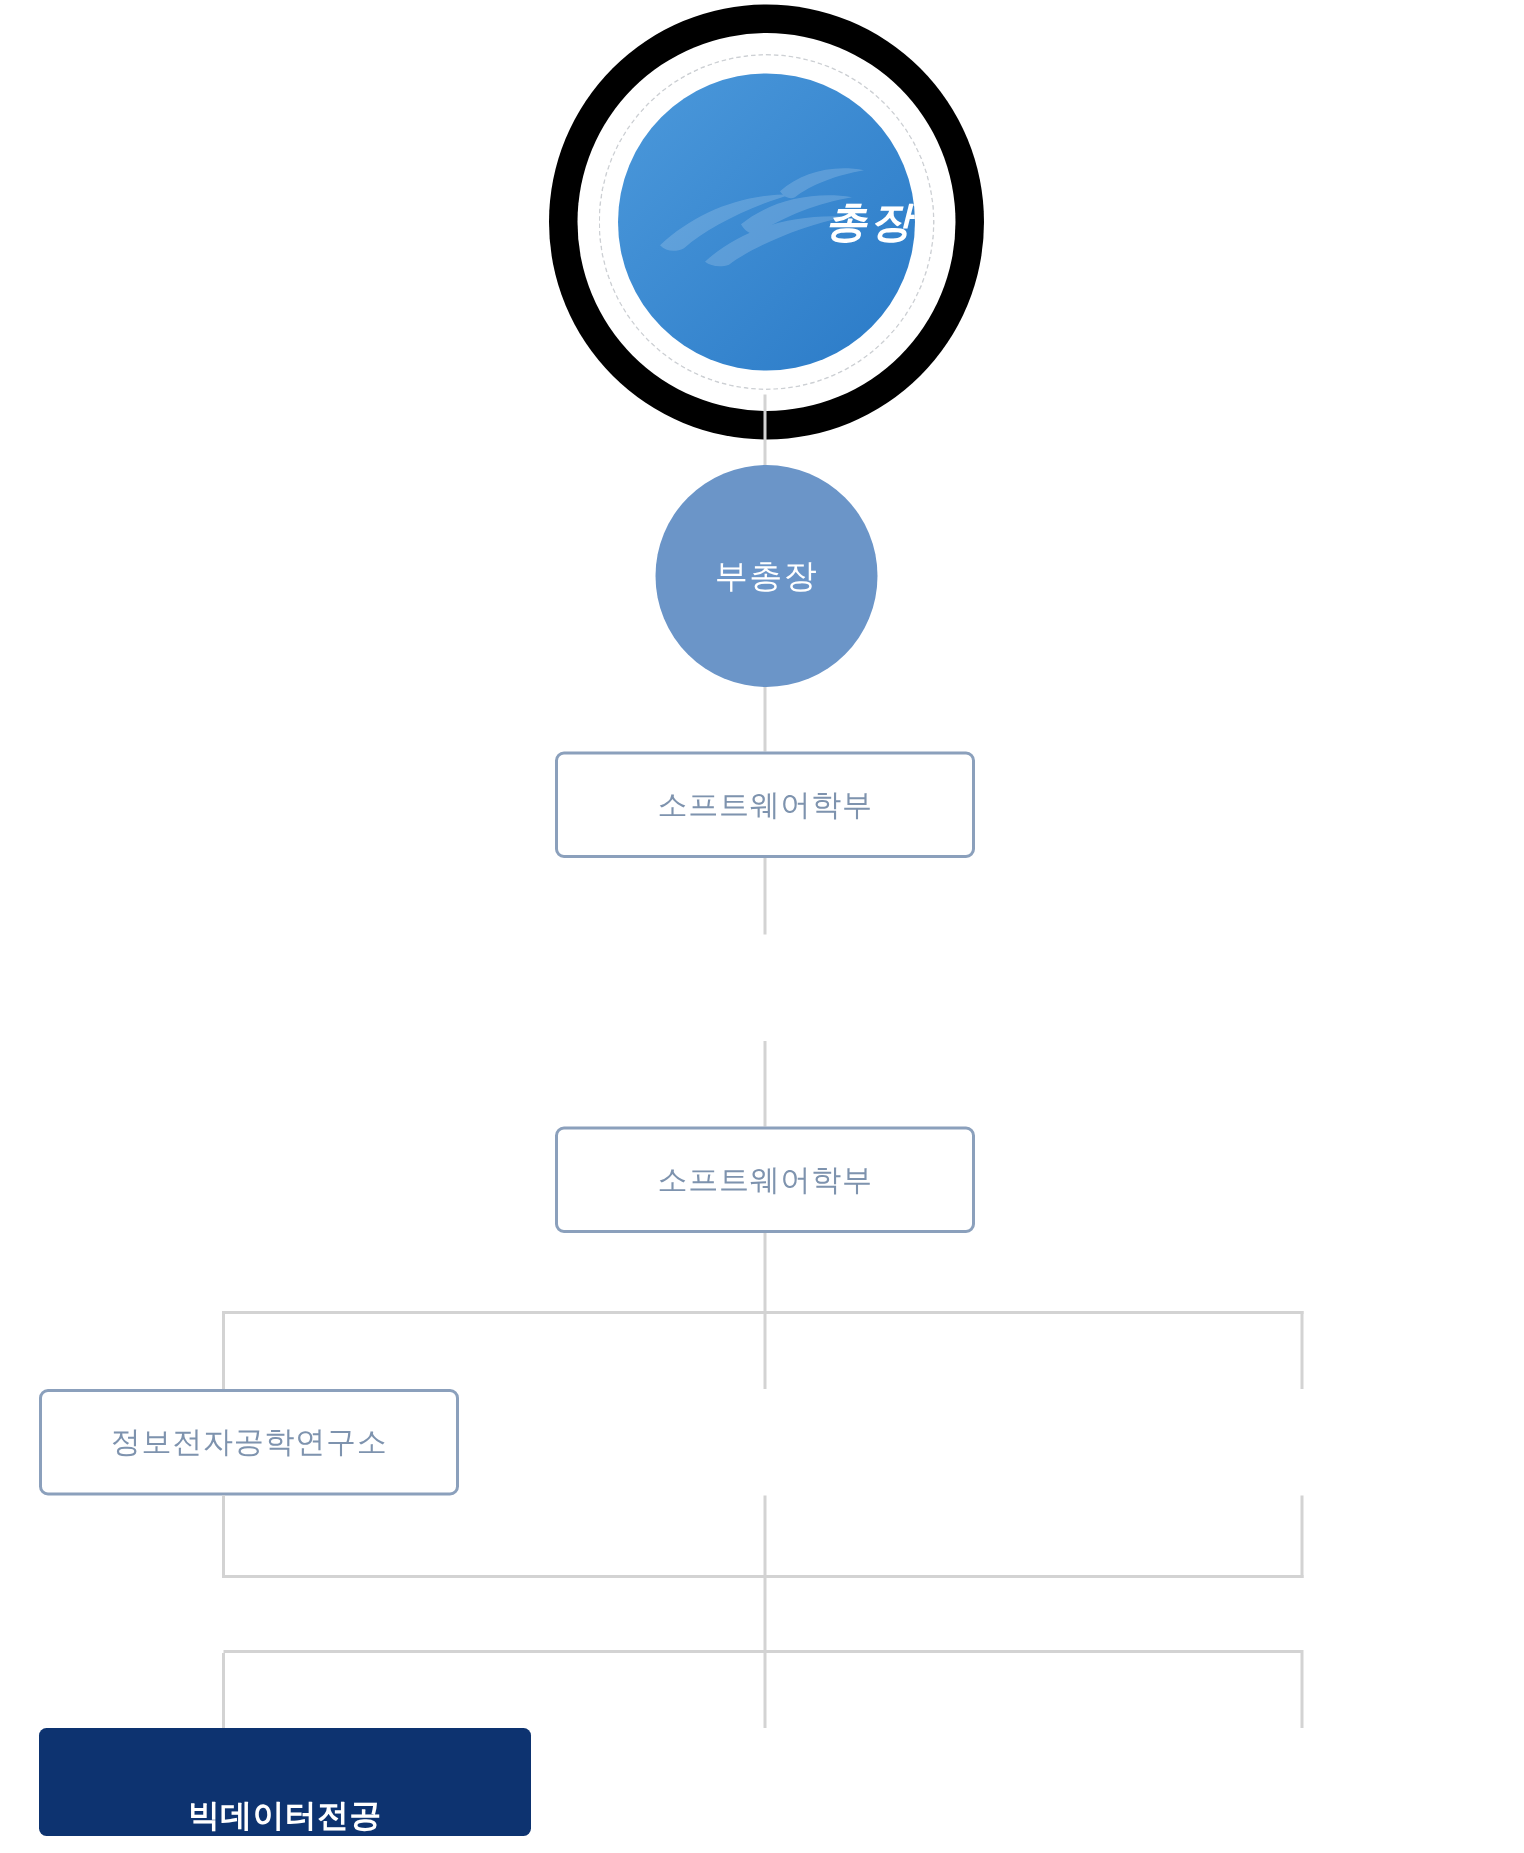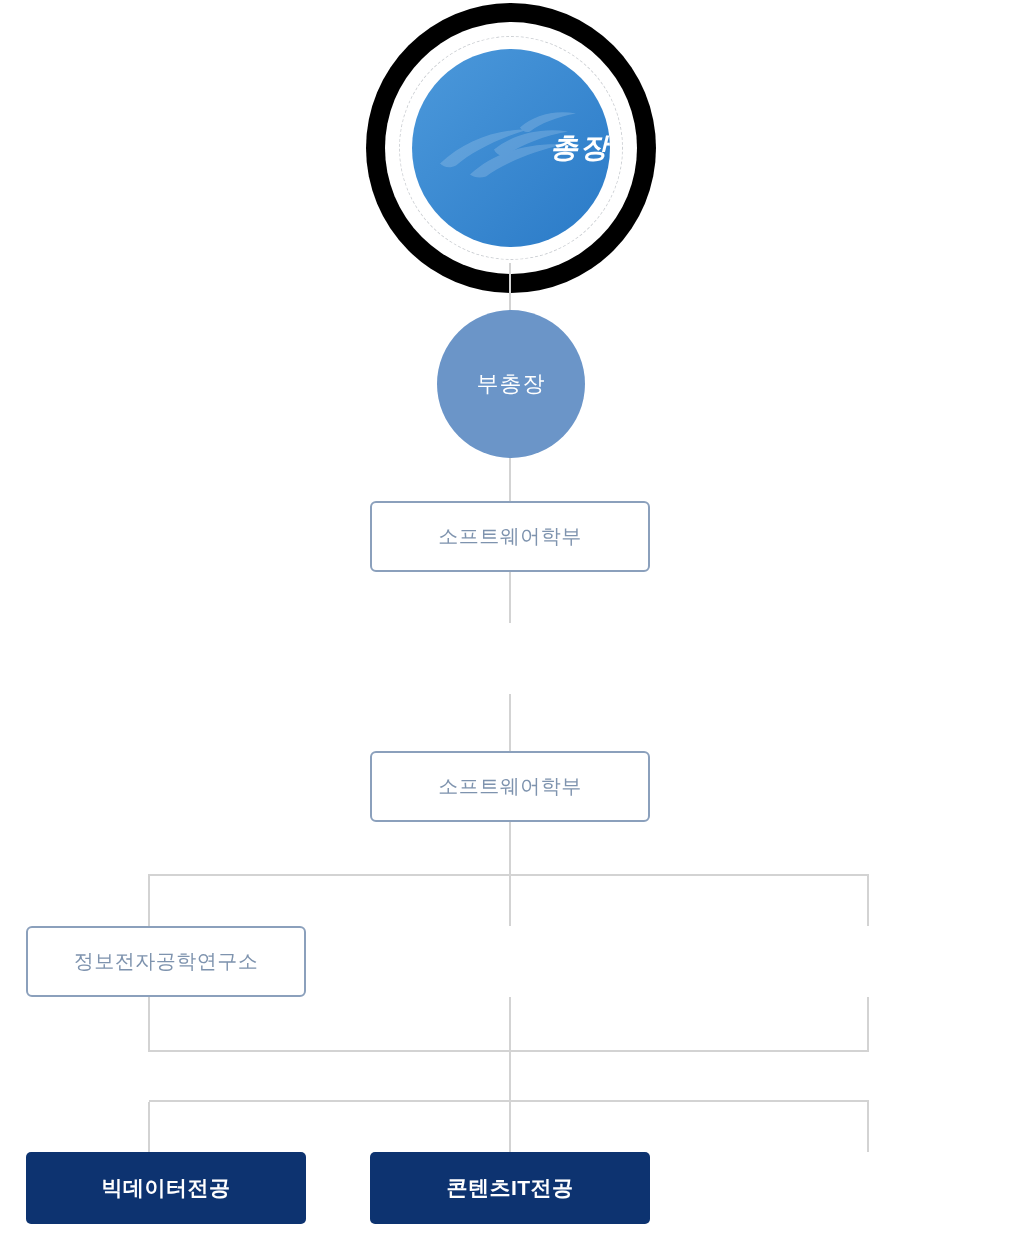--- a/index.html
+++ b/index.html
@@ -37,23 +37,23 @@
 
   
   .node-box {
     position:absolute; width:280px; height:71px; box-sizing:border-box;
     background:#ffffff; border:2px solid var(--node-border,#8ba0bc); border-radius:6px;
     display:flex; align-items:center; justify-content:center;
     font-size:20px; color:var(--node-text,#7e93ae); letter-spacing:0.5px;
   }
   
   .major-box {
-    position:absolute; width:280px; height:72px; box-sizing:border-box;
+    position:absolute; width:328px; height:72px; box-sizing:border-box;
     background:var(--major-background,#0d3370); border-radius:5px;
-    display:flex; align-items:center; justify-content:center;
+    display:flex; align-items:flex-end; justify-content:center;
     font-size:21px; font-weight:700; color:var(--major-text,#ffffff); letter-spacing:0.5px;
   }
 
   .col-left   { left:10px;margin-left:16px; }
   .col-center { left:370px; }
   .col-right  { left:728px; }
 </style>
 </head>
 <body>
 
@@ -109,17 +109,14 @@
   <div class="line vline" style="left:509px; top:1052px; height:48px"></div>
 
   <div class="line hline" style="left:149px; top:1100px; width:720px"></div>
   <div class="line vline" style="left:148px; top:1102px; height:50px"></div>
   <div class="line vline" style="left:509px; top:1102px; height:50px"></div>
   <div class="line vline" style="left:867px; top:1102px; height:50px"></div>
 
   <div class="major-box col-left" style="top:1152px">
     <span>빅데이터전공</span>
   </div>
-  <div class="major-box col-center" style="top:1152px">
-    <span>콘텐츠IT전공</span>
-  </div>
 
 </div>
 
 </body></html>

